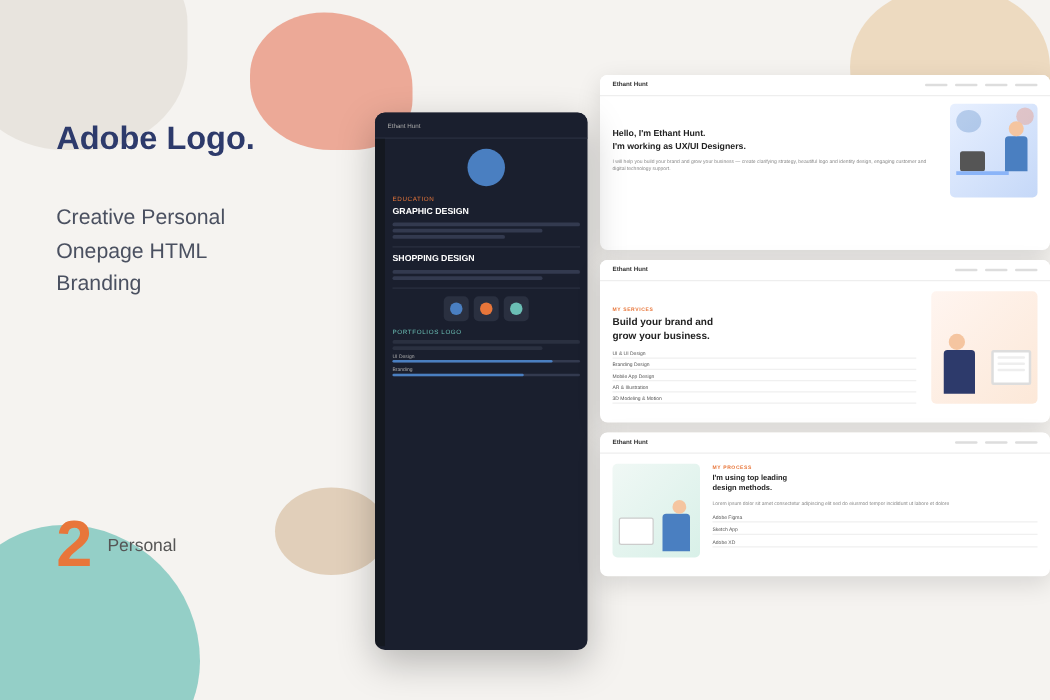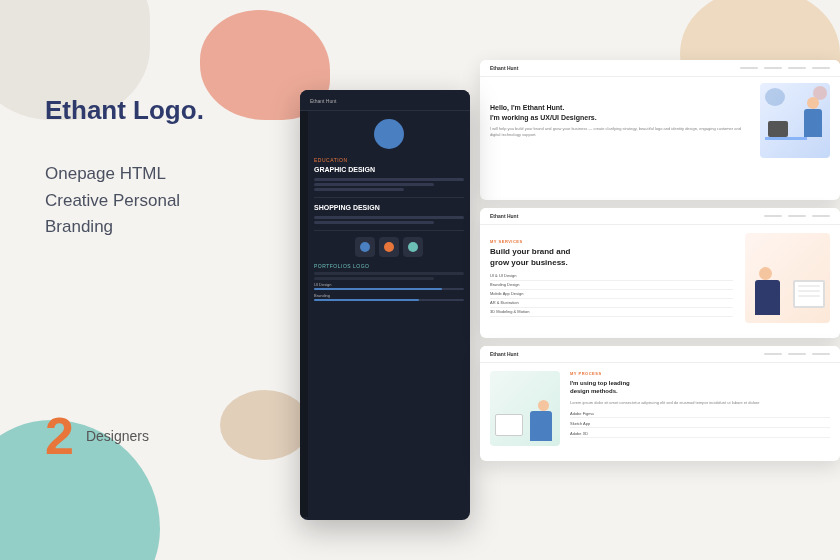--- a/index.html
+++ b/index.html
@@ -337,21 +337,21 @@
       top: 3px; right: 3px;
       width: 14px; height: 14px;
       background: #e8907a;
       opacity: 0.4;
       border-radius: 50%;
     }
 
     
     .lt-mid-content {
       display: flex;
-      align-items: center;
+      align-items: flex-end;
       padding: 8px 10px;
       gap: 12px;
     }
     .lt-mid-text { flex: 1; }
     .lt-section-tag {
       font-size: 4px;
       color: #e8763a;
       font-family: Arial, sans-serif;
       text-transform: uppercase;
       font-weight: bold;
@@ -480,33 +480,33 @@
 
 <div class="blob blob-top-left"></div>
 <div class="blob blob-top-pink"></div>
 <div class="blob blob-top-right"></div>
 <div class="blob blob-center-dot"></div>
 <div class="blob blob-bottom-left"></div>
 <div class="blob blob-bottom-beige"></div>
 
 <div class="left-panel">
   <div class="brand-title">
-    <span>Ethant </span><span style="font-weight: 800;">Logo.</span>
+    <span>Adobe </span><span style="font-weight: 800;">Logo.</span>
   </div>
 
   <div class="tagline">
+    <div>Creative Personal</div>
     <div>Onepage HTML</div>
-    <div>Creative Personal</div>
     <div>Branding</div>
   </div>
 
   <div class="version-row">
     <div class="version-number">2</div>
     <div class="version-text">
-      <span class="version-label">Designers</span>
+      <span class="version-label">Personal</span>
     </div>
   </div>
 </div>
 
 <div class="preview-area">
 
   <div class="template-dark">
     <div class="dark-header">
       <div class="dark-header-text">Ethant Hunt</div>
     </div>

